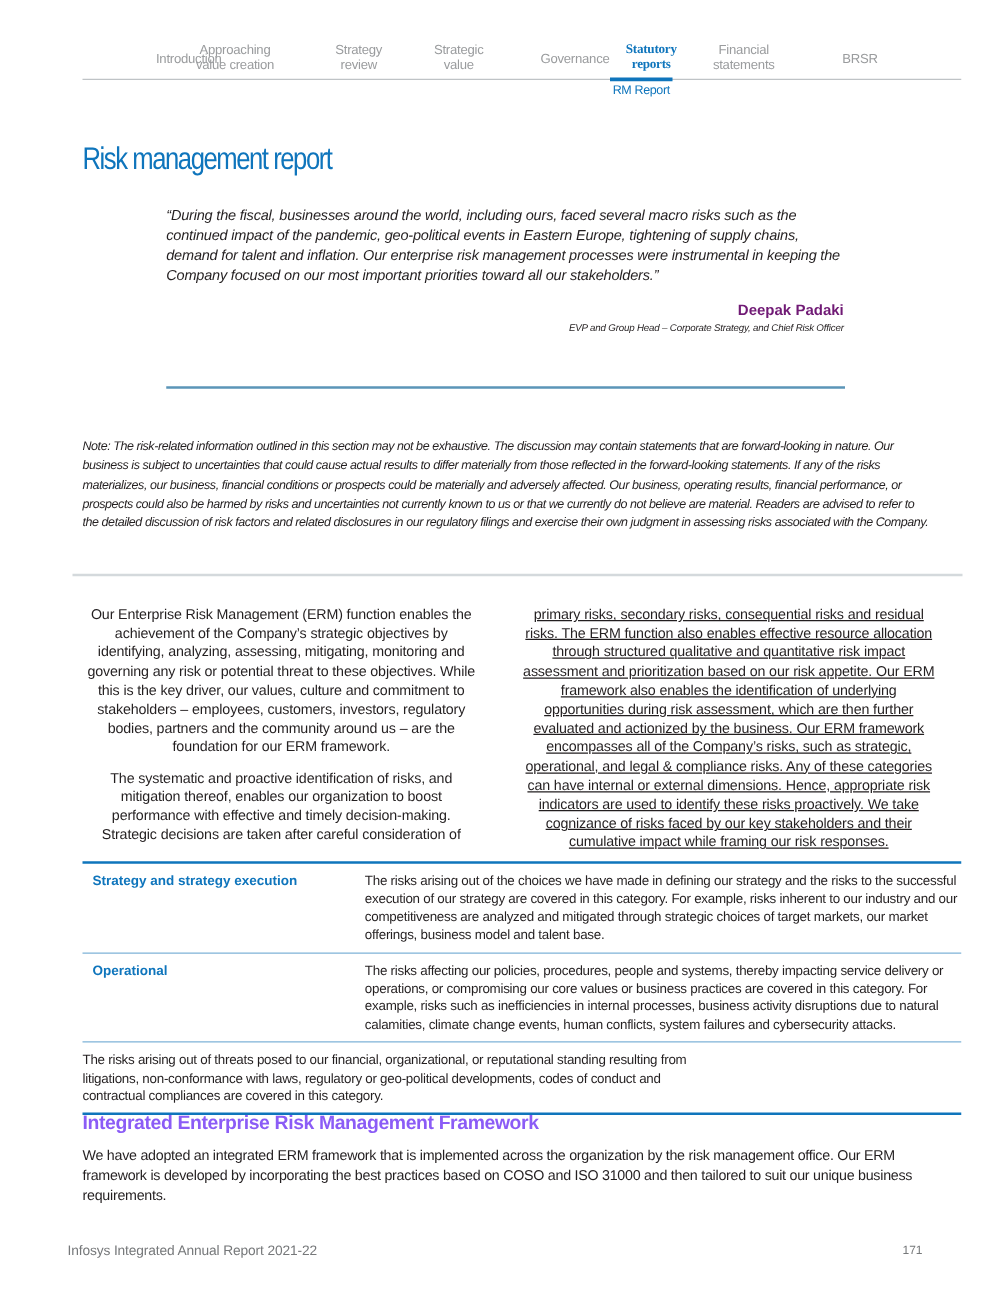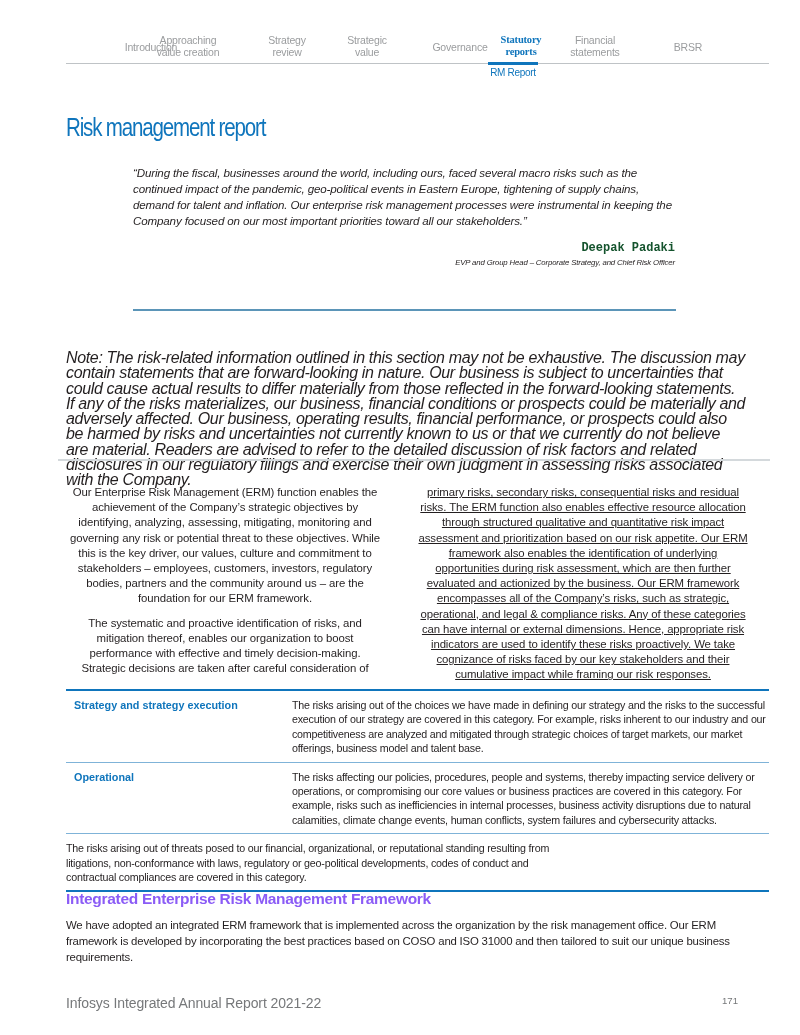--- a/index.html
+++ b/index.html
@@ -12,47 +12,47 @@
   .nav-item.active { color: #0f75bc; font-weight: bold; }
   .nav-item.single { top: 7px; margin-left: 20px; }
   .nav-underline { position: absolute; left: 488px; top: 62px; width: 50px; height: 3px; background: #0f75bc; }
   .nav-sub { position: absolute; left: 488px; top: 67px; width: 50px; text-align: center; font-size: 10px; color: #0f75bc; letter-spacing: -0.3px; }
 
   
   .page-title { position: absolute; left: 66px; top: 113px; font-family: "Liberation Sans Narrow", "Liberation Sans", sans-serif; font-size: 25px; color: #0f75bc; letter-spacing: -1.4px; transform: scaleX(0.82); transform-origin: left top; font-weight: normal; }
 
   
   .quote { position: absolute; left: 133px; top: 165px; width: 545px; font-size: 11.6px; line-height: 16px; font-style: italic; color: #231f20; letter-spacing: -0.15px; }
-  .quote-author { position: absolute; right: 125px; top: 241px; font-size: 12px; font-weight: bold; color: #14532d; font-family: Liberation Mono, monospace; }
+  .quote-author { position: absolute; right: 125px; top: 241px; font-size: 12px; font-weight: bold; color: #701a75; }
   .quote-role { position: absolute; right: 125px; top: 258px; font-size: 7.8px; font-style: italic; color: #231f20; letter-spacing: -0.15px; }
   .quote-rule { position: absolute; left: 133px; top: 309px; width: 543px; height: 2px; background: #5b95b8; }
 
   
-  .note { position: absolute; left: 66px; top: 350px; width: 680px; font-size: 16px; line-height: 15.3px; font-style: italic; color: #231f20; letter-spacing: -0.35px; }
+  .note { position: absolute; left: 66px; top: 350px; width: 680px; font-size: 10px; line-height: 15.3px; font-style: italic; color: #231f20; letter-spacing: -0.35px; }
   .note-rule { position: absolute; left: 58px; top: 459px; width: 712px; height: 2px; background: #d4d9dc; }
 
   
   .col { position: absolute; top: 485px; font-size: 11.4px; line-height: 15.2px; color: #231f20; letter-spacing: -0.1px; }
   .col p { margin-bottom: 9px; text-align: center; }
   .col-left { left: 66px; width: 318px; }
   .col-right { left: 418px; width: 330px; text-decoration: underline; }
 
   
   .risk-table { position: absolute; left: 66px; top: 689px; width: 703px; border-top: 2px solid #0f75bc; border-bottom: 2px solid #0f75bc; }
   .risk-row { display: flex; padding: 7px 0 6px 0; border-top: 1px solid #7fb3d8; gap: 29px; }
   .risk-row:first-child { border-top: none; }
   .risk-name { width: 202px; padding-left: 8px; font-size: 10.8px; font-weight: bold; color: #0f75bc; line-height: 14px; }
   .risk-desc { width: 490px; font-size: 10.7px; line-height: 14.4px; color: #231f20; letter-spacing: -0.2px; }
 
   
   .section-heading { position: absolute; left: 66px; top: 890px; font-size: 15.5px; color: #8b5cf6; letter-spacing: -0.3px; }
   .section-body { position: absolute; left: 66px; top: 917px; width: 690px; font-size: 11.4px; line-height: 16.2px; color: #231f20; letter-spacing: -0.2px; }
 
   
-  .footer-left { position: absolute; left: 66px; top: 995px; font-size: 14px; color: #76787a; letter-spacing: -0.1px; }
+  .footer-left { position: absolute; left: 54px; top: 995px; font-size: 11px; color: #76787a; letter-spacing: -0.1px; }
   .footer-right { position: absolute; right: 62px; top: 995px; font-size: 9.6px; color: #76787a; }
 </style>
 </head>
 <body>
 
 <nav class="nav">
   <div class="nav-item single" style="left:36px;width:58px;">
     <span>Introduction</span>
   </div>
   <div class="nav-item" style="left:86px;width:72px;">

